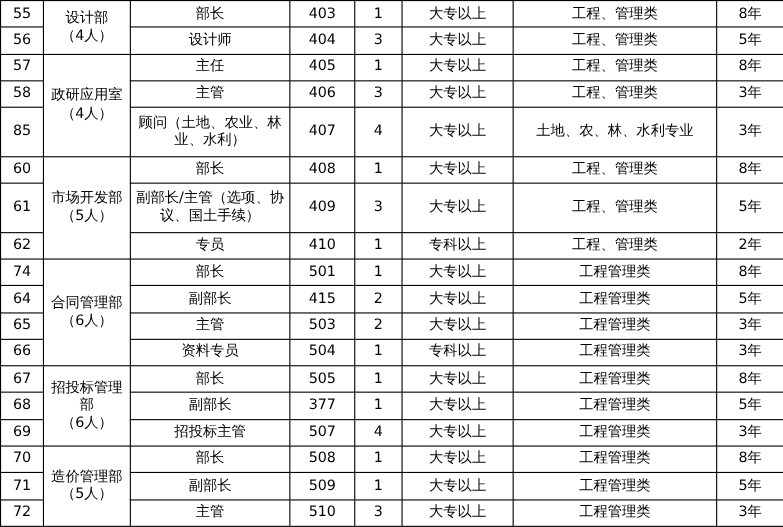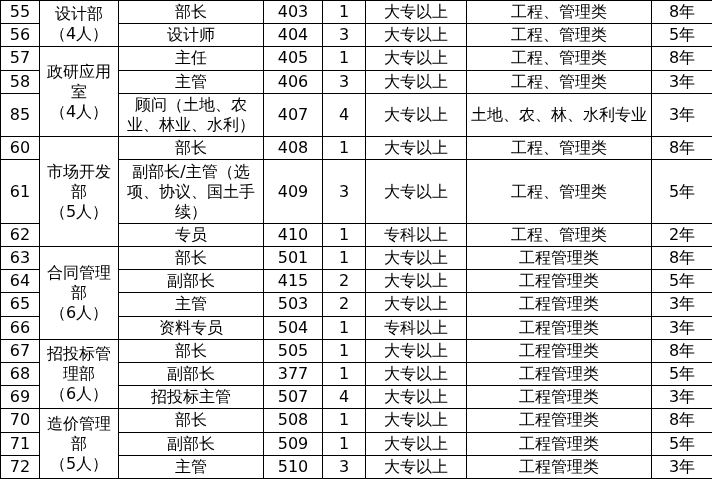--- a/index.html
+++ b/index.html
@@ -17,37 +17,37 @@
   #sheet {
     width: 712px;
     height: 479px;
     position: relative;
   }
   table.grid {
     border-collapse: collapse;
     table-layout: fixed;
     width: 712px;
     height: 479px;
-    font-size: 16px;
+    font-size: 13px;
   }
   table.grid td {
     border: 1px solid #000000;
     text-align: center;
     vertical-align: middle;
     padding: 1px 2px;
     line-height: 1.25;
     white-space: normal;
     word-break: break-all;
   }
   td.c-no       { width: 34px; }
   td.c-dept     { width: 74px; }
   td.c-post     { width: 140px; }
   td.c-code     { width: 54px; }
   td.c-count    { width: 38px; }
-  td.c-edu      { width: 96px; }
+  td.c-edu      { width: 96px; font-family: Liberation Mono, monospace; }
   td.c-major    { width: 180px; }
   td.c-exp      { width: 56px; }
 
   .dept-cell {
     line-height: 1.3;
   }
   .dept-name { display: block; }
   .dept-size { display: block; }
 </style>
 </head>
@@ -134,21 +134,21 @@
         <tr>
           <td class="c-no">62</td>
           <td class="c-post">专员</td>
           <td class="c-code">410</td>
           <td class="c-count">1</td>
           <td class="c-edu">专科以上</td>
           <td class="c-major">工程、管理类</td>
           <td class="c-exp">2年</td>
         </tr>
         <tr>
-          <td class="c-no">63</td>
+          <td class="c-no">74</td>
           <td class="c-dept dept-cell" rowspan="4">
             <span class="dept-name">合同管理部</span>
             <span class="dept-size">（6人）</span>
           </td>
           <td class="c-post">部长</td>
           <td class="c-code">501</td>
           <td class="c-count">1</td>
           <td class="c-edu">大专以上</td>
           <td class="c-major">工程管理类</td>
           <td class="c-exp">8年</td>

